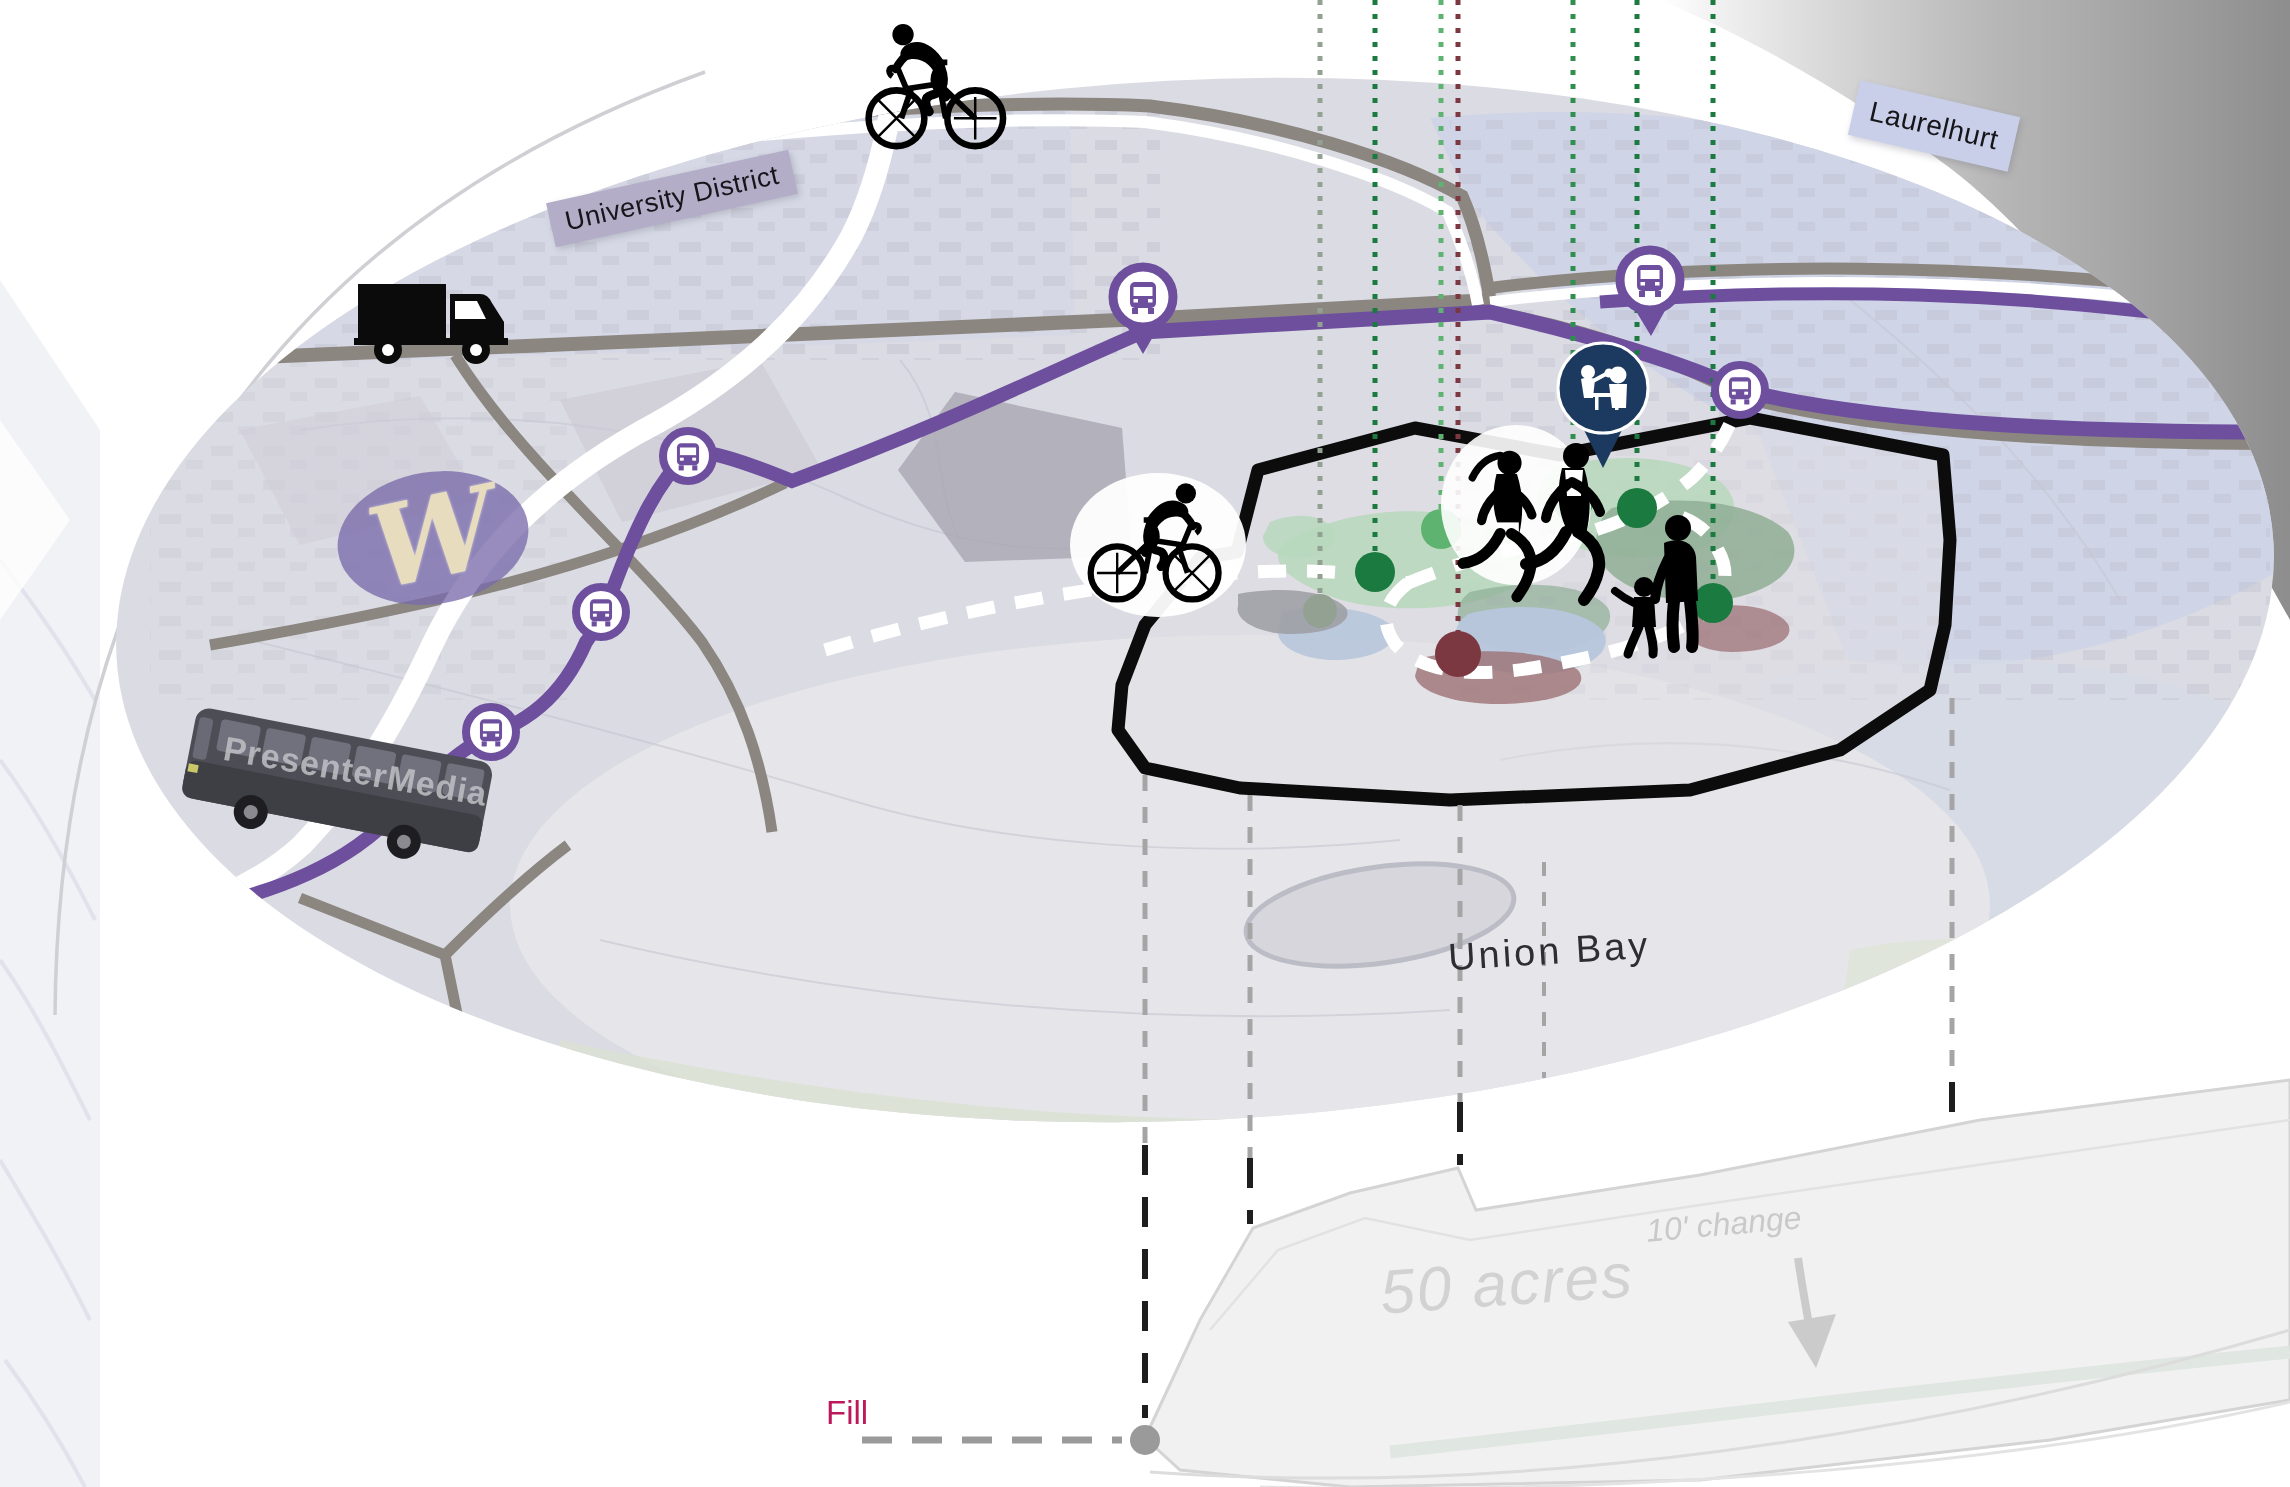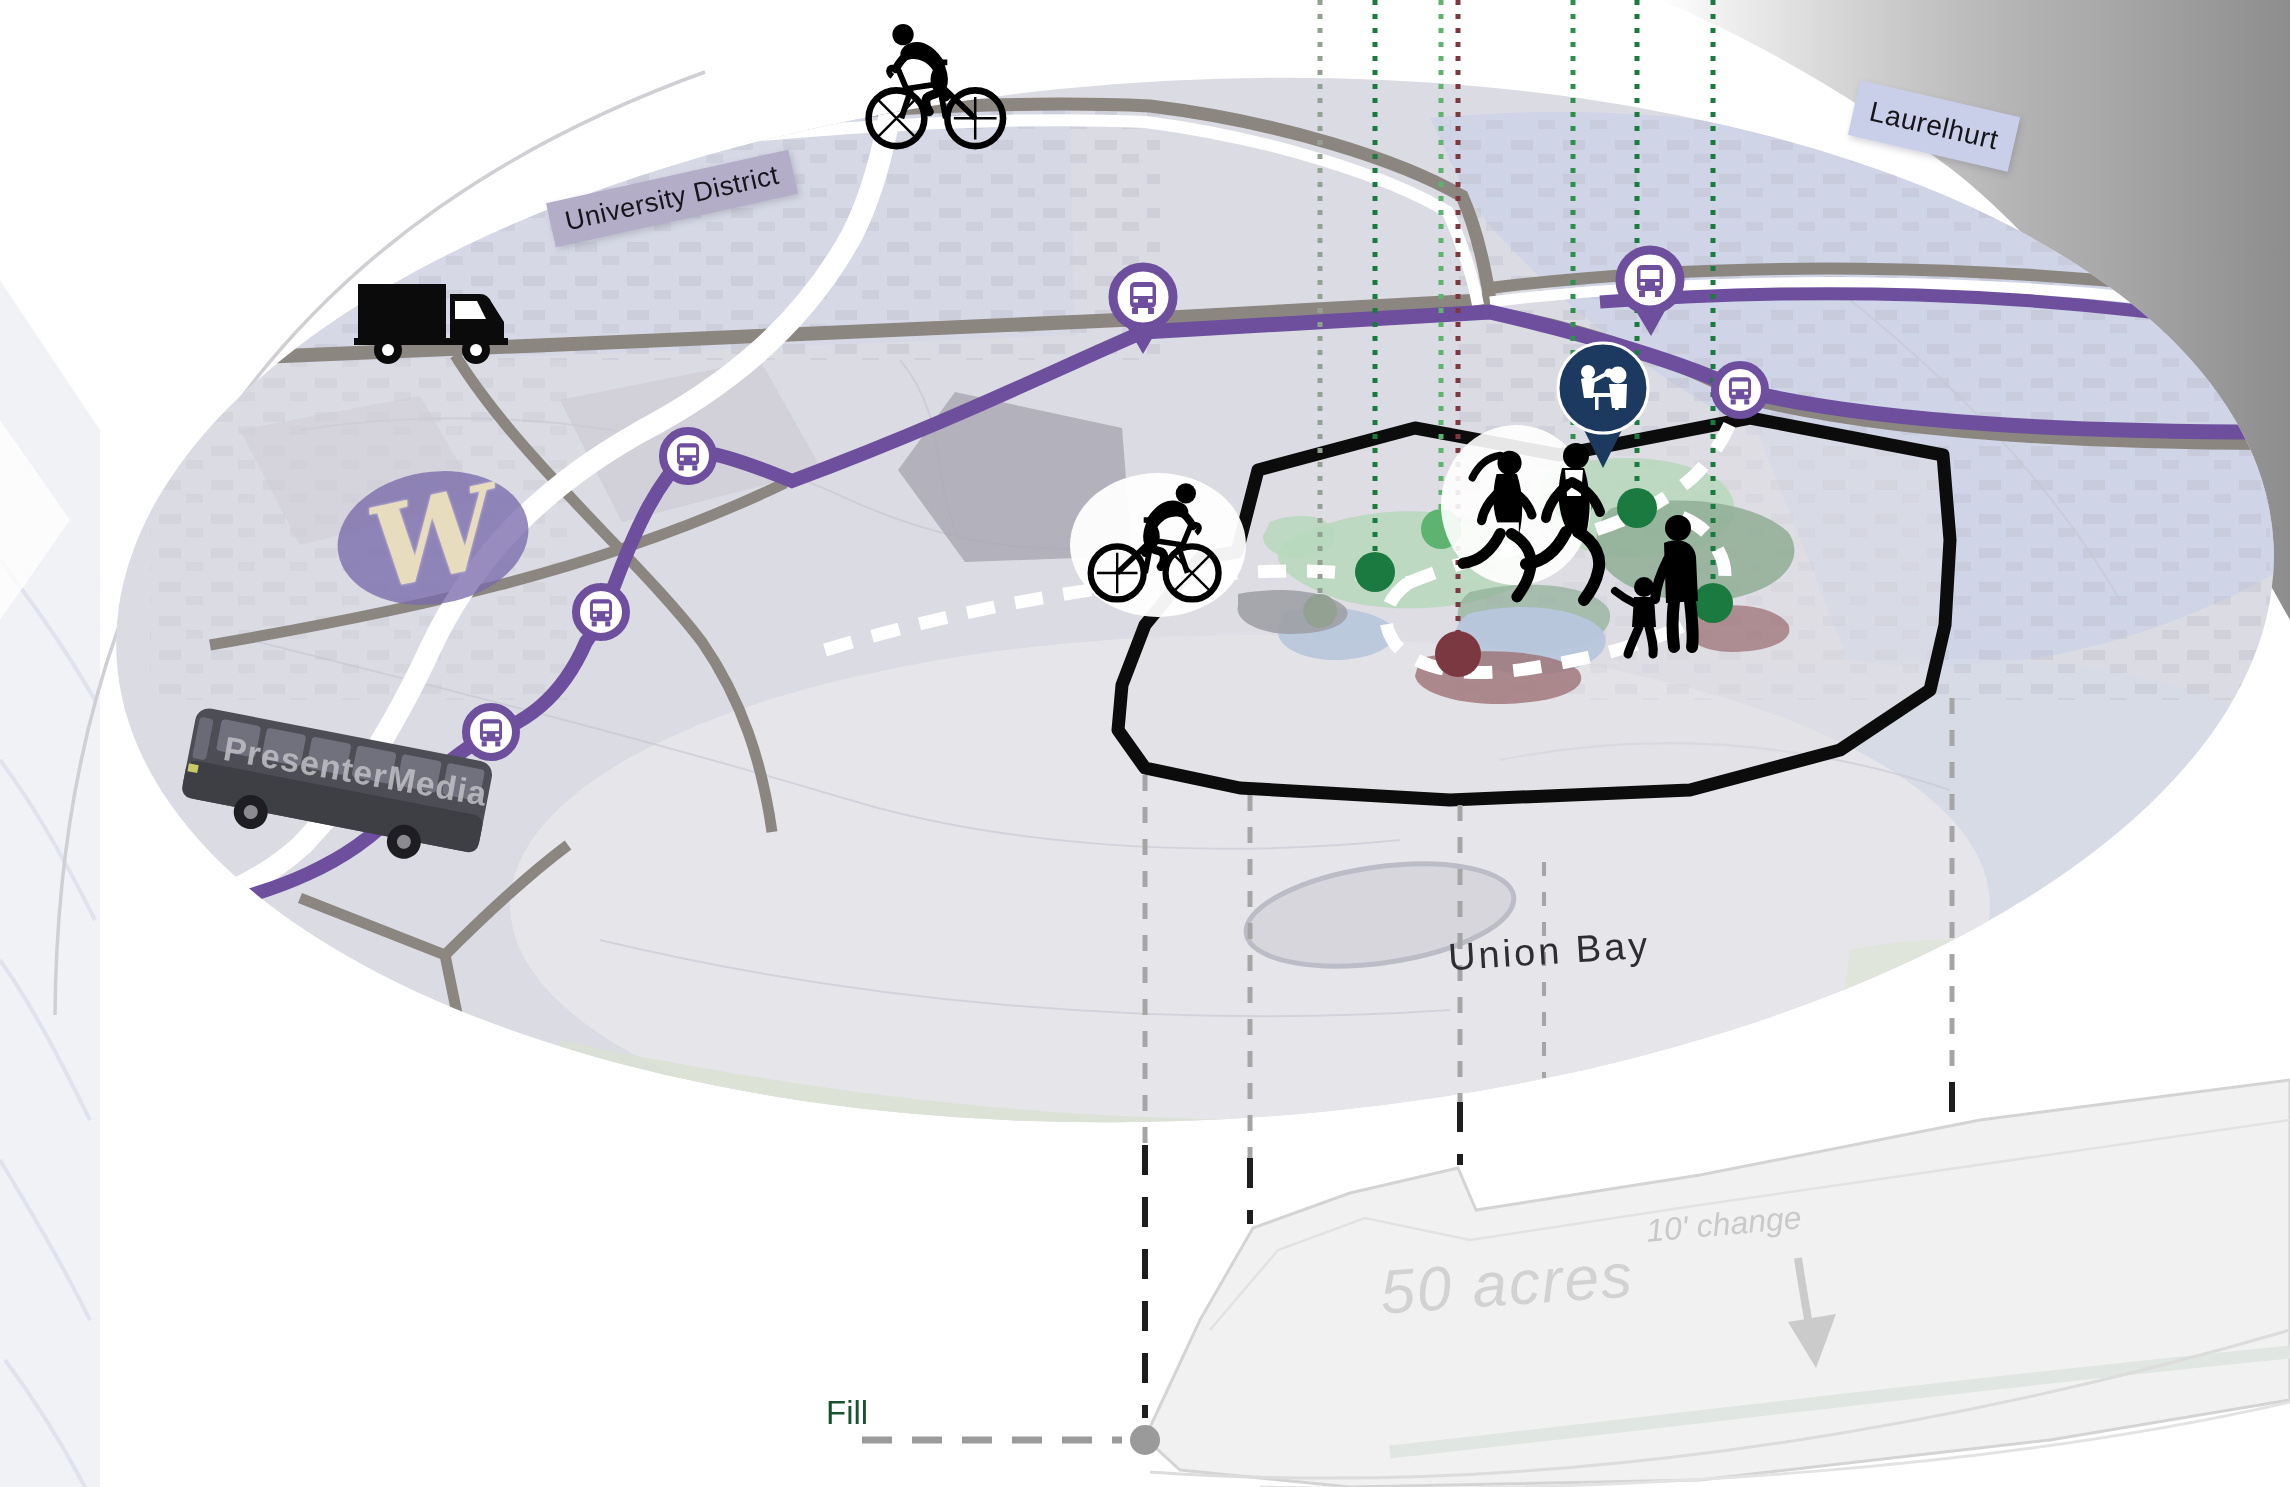--- a/index.html
+++ b/index.html
@@ -12,21 +12,21 @@
   #sign-ud{left:548px;top:176px;width:236px;padding:7px 6px;background:#b3adc8;
            transform:rotate(-12.5deg);}
   #sign-lh{left:1852px;top:98px;width:152px;padding:12px 6px;background:#c9cfe8;
            transform:rotate(13deg);font-size:28px;}
   #union-bay{left:1448px;top:930px;font-size:38px;color:#2e2e31;letter-spacing:3px;
              transform:rotate(-3.5deg);}
   #acres{left:1380px;top:1248px;font-size:62px;font-style:italic;color:#d2d2d2;
          transform:rotate(-4deg);letter-spacing:2px;}
   #change{left:1646px;top:1206px;font-size:32px;font-style:italic;color:#c9c9c9;
           transform:rotate(-5deg);}
-  #fill-lbl{left:826px;top:1394px;font-size:33px;color:#14532d;}
+  #fill-lbl{left:826px;top:1394px;font-size:33px;color:#be185d;}
   #wm{left:222px;top:752px;font-size:34px;font-weight:bold;color:rgba(195,195,200,.82);
       transform:rotate(10deg);letter-spacing:1px;}
   #w-ellipse{position:absolute;left:337px;top:472px;width:192px;height:132px;
              background:rgba(122,107,170,.78);border-radius:50%;
              transform:rotate(-9deg);display:flex;align-items:center;justify-content:center;}
   #w-ellipse span{font-family:"DejaVu Serif", serif;font-weight:bold;font-style:italic;
              font-size:112px;color:#e7dcbd;line-height:1;transform:rotate(-3deg);
              text-shadow:0 0 3px rgba(255,255,255,.6);}
 </style>
 </head>

